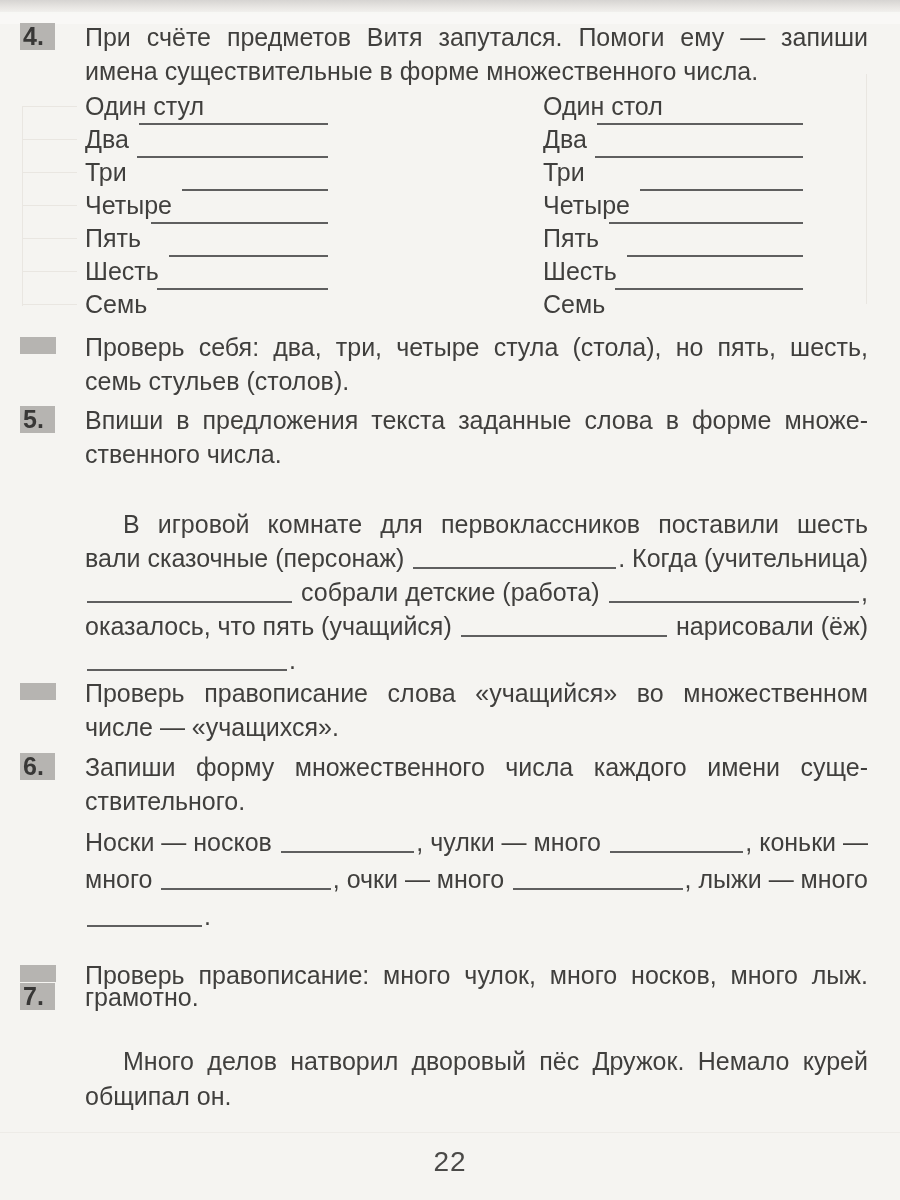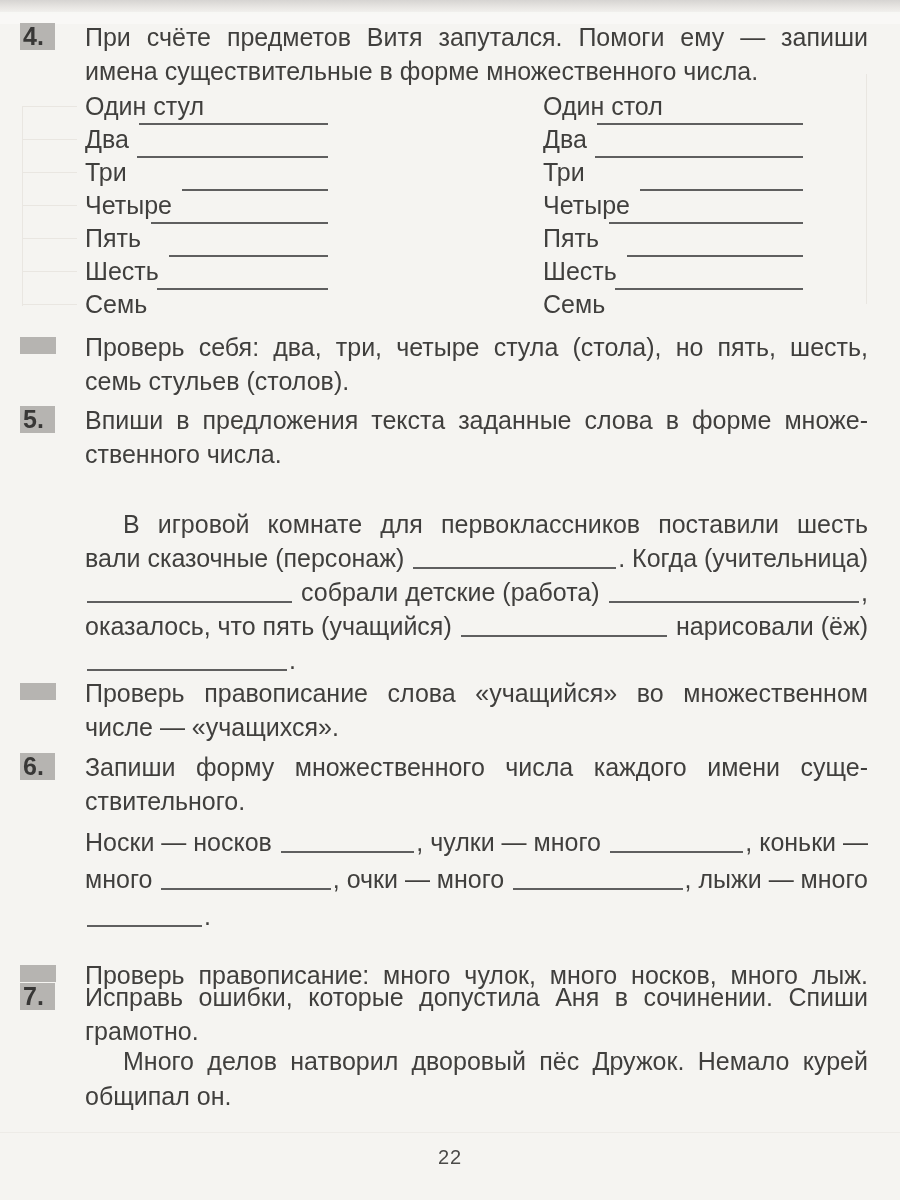--- a/index.html
+++ b/index.html
@@ -40,21 +40,21 @@
   .count-row .blank{flex:1 1 auto;margin:0 2px 5px 10px;}
 
   .para{position:absolute;left:85px;width:783px;}
   .fill-line{display:flex;align-items:flex-end;height:34px;}
   .fill-line .seg{line-height:34px;white-space:pre;}
   .fill-line .blank{margin:0 2px 6px 2px;}
   #para-6 .fill-line{height:37px;}
   #para-7 .line{line-height:35px;}
 
   .page-num{position:absolute;top:1146px;left:0;width:900px;text-align:center;
-    font-size:20px;color:#4b4a48;letter-spacing:1px;}
+    font-size:28px;color:#4b4a48;letter-spacing:1px;}
 </style>
 </head>
 <body>
 
 <div class="sheet">
   <div class="top-edge"></div>
   <div class="white-band"></div>
 
   <div class="ghost" style="left:22px;top:106px;width:1px;height:200px;"></div>
   <div class="ghost" style="left:22px;top:106px;width:55px;height:1px;"></div>
@@ -225,21 +225,20 @@
       <div class="prompt">
         <div class="line just-last">Проверь правописание: много чулок, много носков, много лыж.</div>
       </div>
     </div>
   </section>
 
   <section class="exercise" style="top:980px;">
     <div class="head">
       <span class="num-badge">7.</span>
       <div class="prompt">
-        <div class="line just-last">Исправь ошибки, которые допустила Аня в сочинении. Спиши</div>
         <div class="line">грамотно.</div>
       </div>
     </div>
   </section>
 
   <div class="para" id="para-7" style="top:1044px;">
     <div class="line indent just-last">Много делов натворил дворовый пёс Дружок. Немало курей</div>
     <div class="line">общипал он.</div>
   </div>
 

